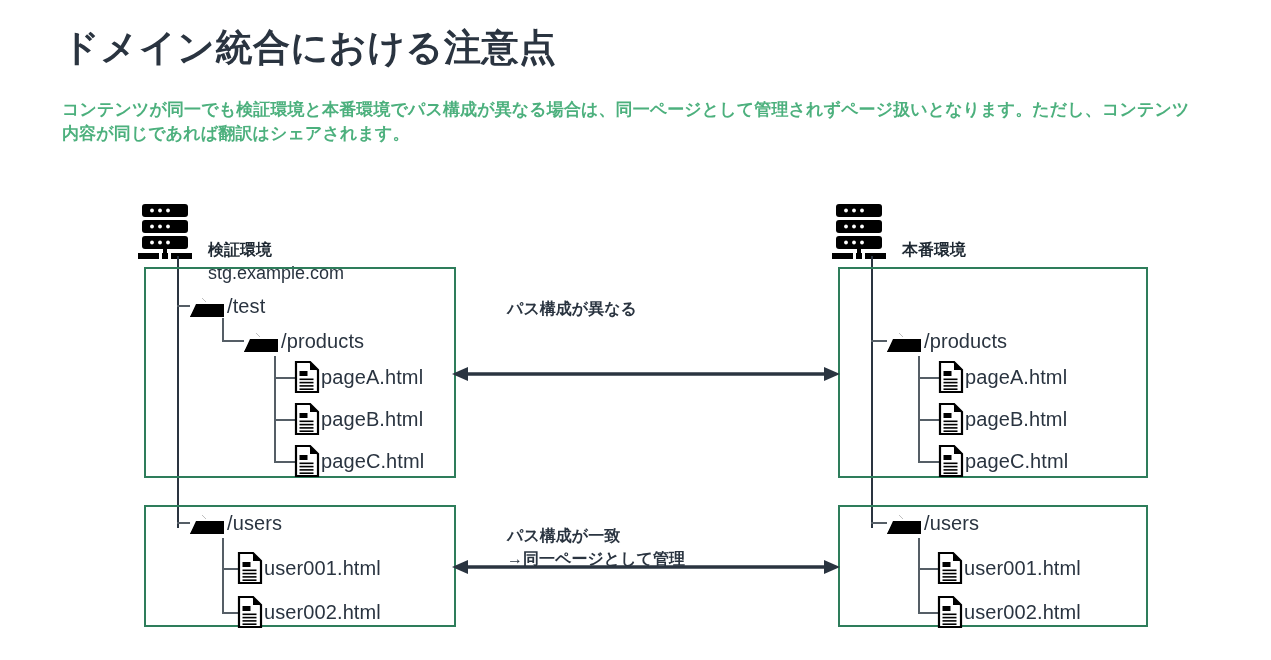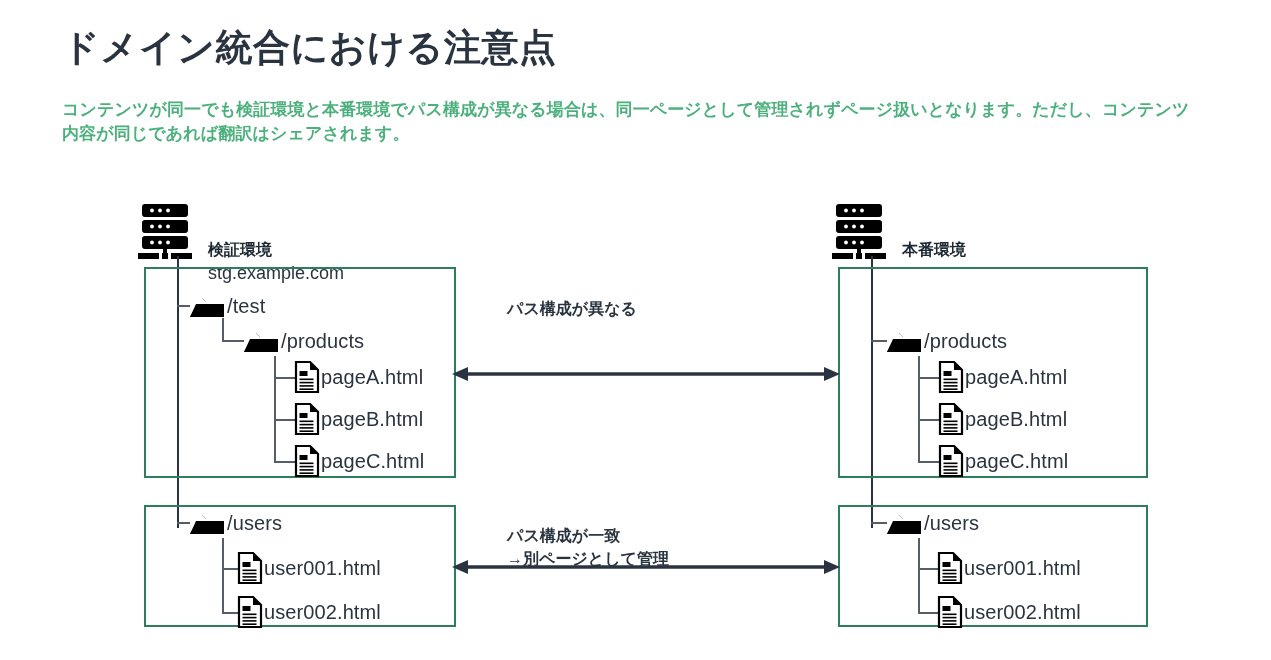--- a/index.html
+++ b/index.html
@@ -448,21 +448,21 @@
 <div class="arrow-wrap" id="arrow-top">
   <svg viewBox="0 0 388 18" width="388" height="18" preserveAspectRatio="none" aria-hidden="true">
     <line x1="12" y1="9" x2="376" y2="9" stroke="#2a3440" stroke-width="3.4"></line>
     <polygon points="0,9 16,2 16,16" fill="#2a3440"></polygon>
     <polygon points="388,9 372,2 372,16" fill="#2a3440"></polygon>
   </svg>
 </div>
 
 <div class="annotation" id="annotation-bottom">
   <div>パス構成が一致</div>
-  <div>→別ページとして管理</div>
+  <div>→同一ページとして管理</div>
 </div>
 <div class="arrow-wrap" id="arrow-bottom">
   <svg viewBox="0 0 388 18" width="388" height="18" preserveAspectRatio="none" aria-hidden="true">
     <line x1="12" y1="9" x2="376" y2="9" stroke="#2a3440" stroke-width="3.4"></line>
     <polygon points="0,9 16,2 16,16" fill="#2a3440"></polygon>
     <polygon points="388,9 372,2 372,16" fill="#2a3440"></polygon>
   </svg>
 </div>
 
 </body></html>

